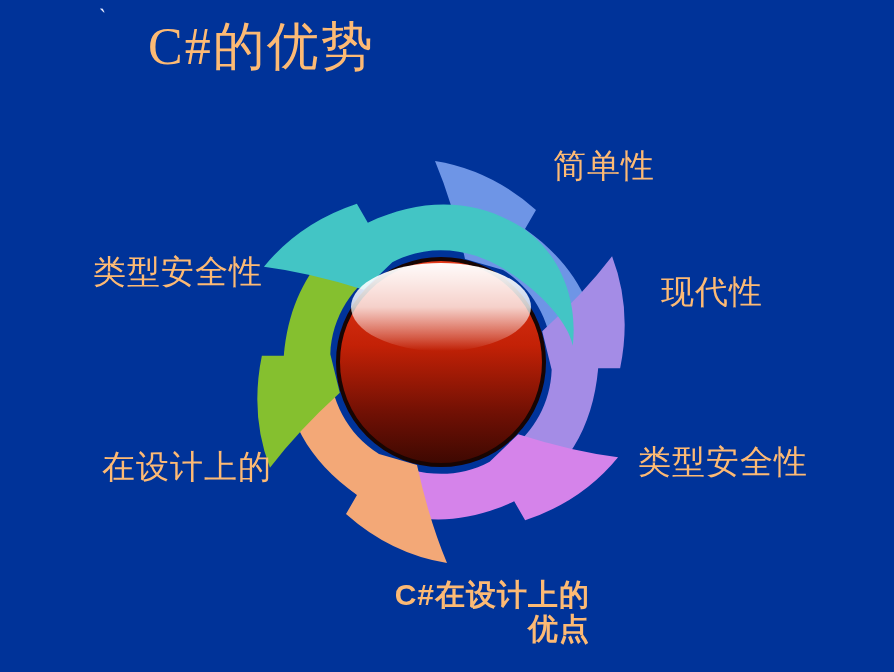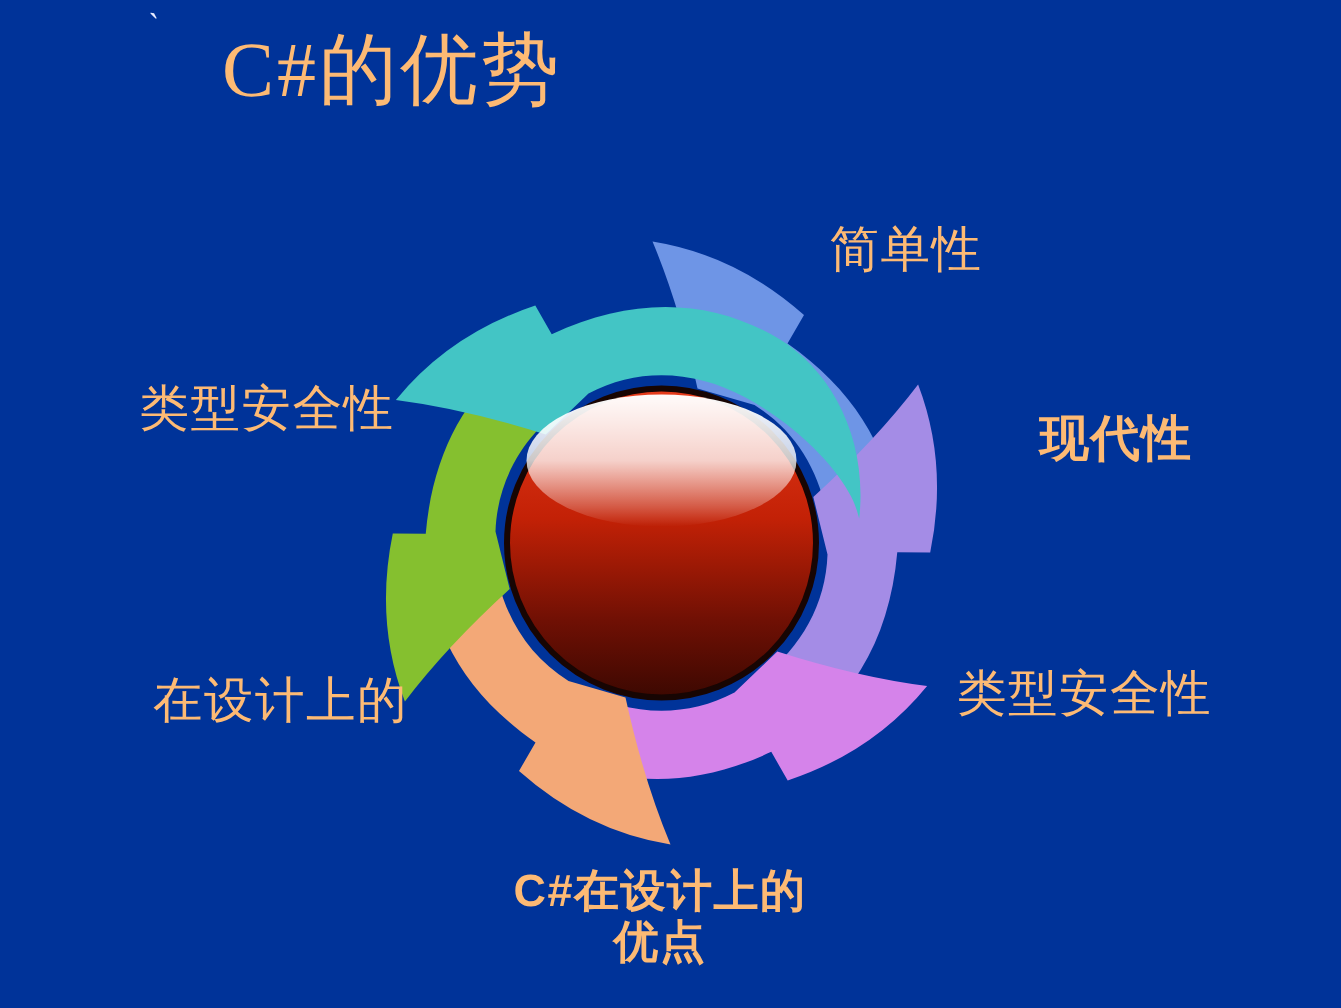--- a/index.html
+++ b/index.html
@@ -11,26 +11,26 @@
   }
   .diagram-svg{position:absolute;left:0;top:0;width:894px;height:672px;display:block;}
   .txt{position:absolute;color:#fdba74;white-space:nowrap;}
   .title{
     left:148px;top:12px;font-size:52px;font-weight:400;
     letter-spacing:2px;
   }
   .stray{left:98px;top:4px;font-size:22px;color:#e8ecff;transform:rotate(8deg);}
   .lbl{font-size:33px;letter-spacing:1px;}
   .lbl-simplicity{left:553px;top:144px;}
-  .lbl-modernity{left:693px;top:270px;font-weight:bold;}
+  .lbl-modernity{left:661px;top:270px;}
   .lbl-object-oriented{left:638px;top:440px;}
   .lbl-versioning{left:102px;top:445px;}
   .lbl-type-safety{left:93px;top:250px;}
   .lbl-design{
-    left:290px;top:578px;width:300px;white-space:normal;text-align:center;
+    left:290px;top:578px;width:300px;white-space:normal;text-align:right;
     font-family:"Liberation Sans", sans-serif;font-weight:bold;font-size:30px;
     line-height:34px;letter-spacing:1px;
   }
 </style>
 </head>
 <body>
 
 <div class="slide" style="background: rgb(0, 51, 153);">
 
   <svg class="diagram-svg" viewBox="0 0 894 672" aria-hidden="true">

